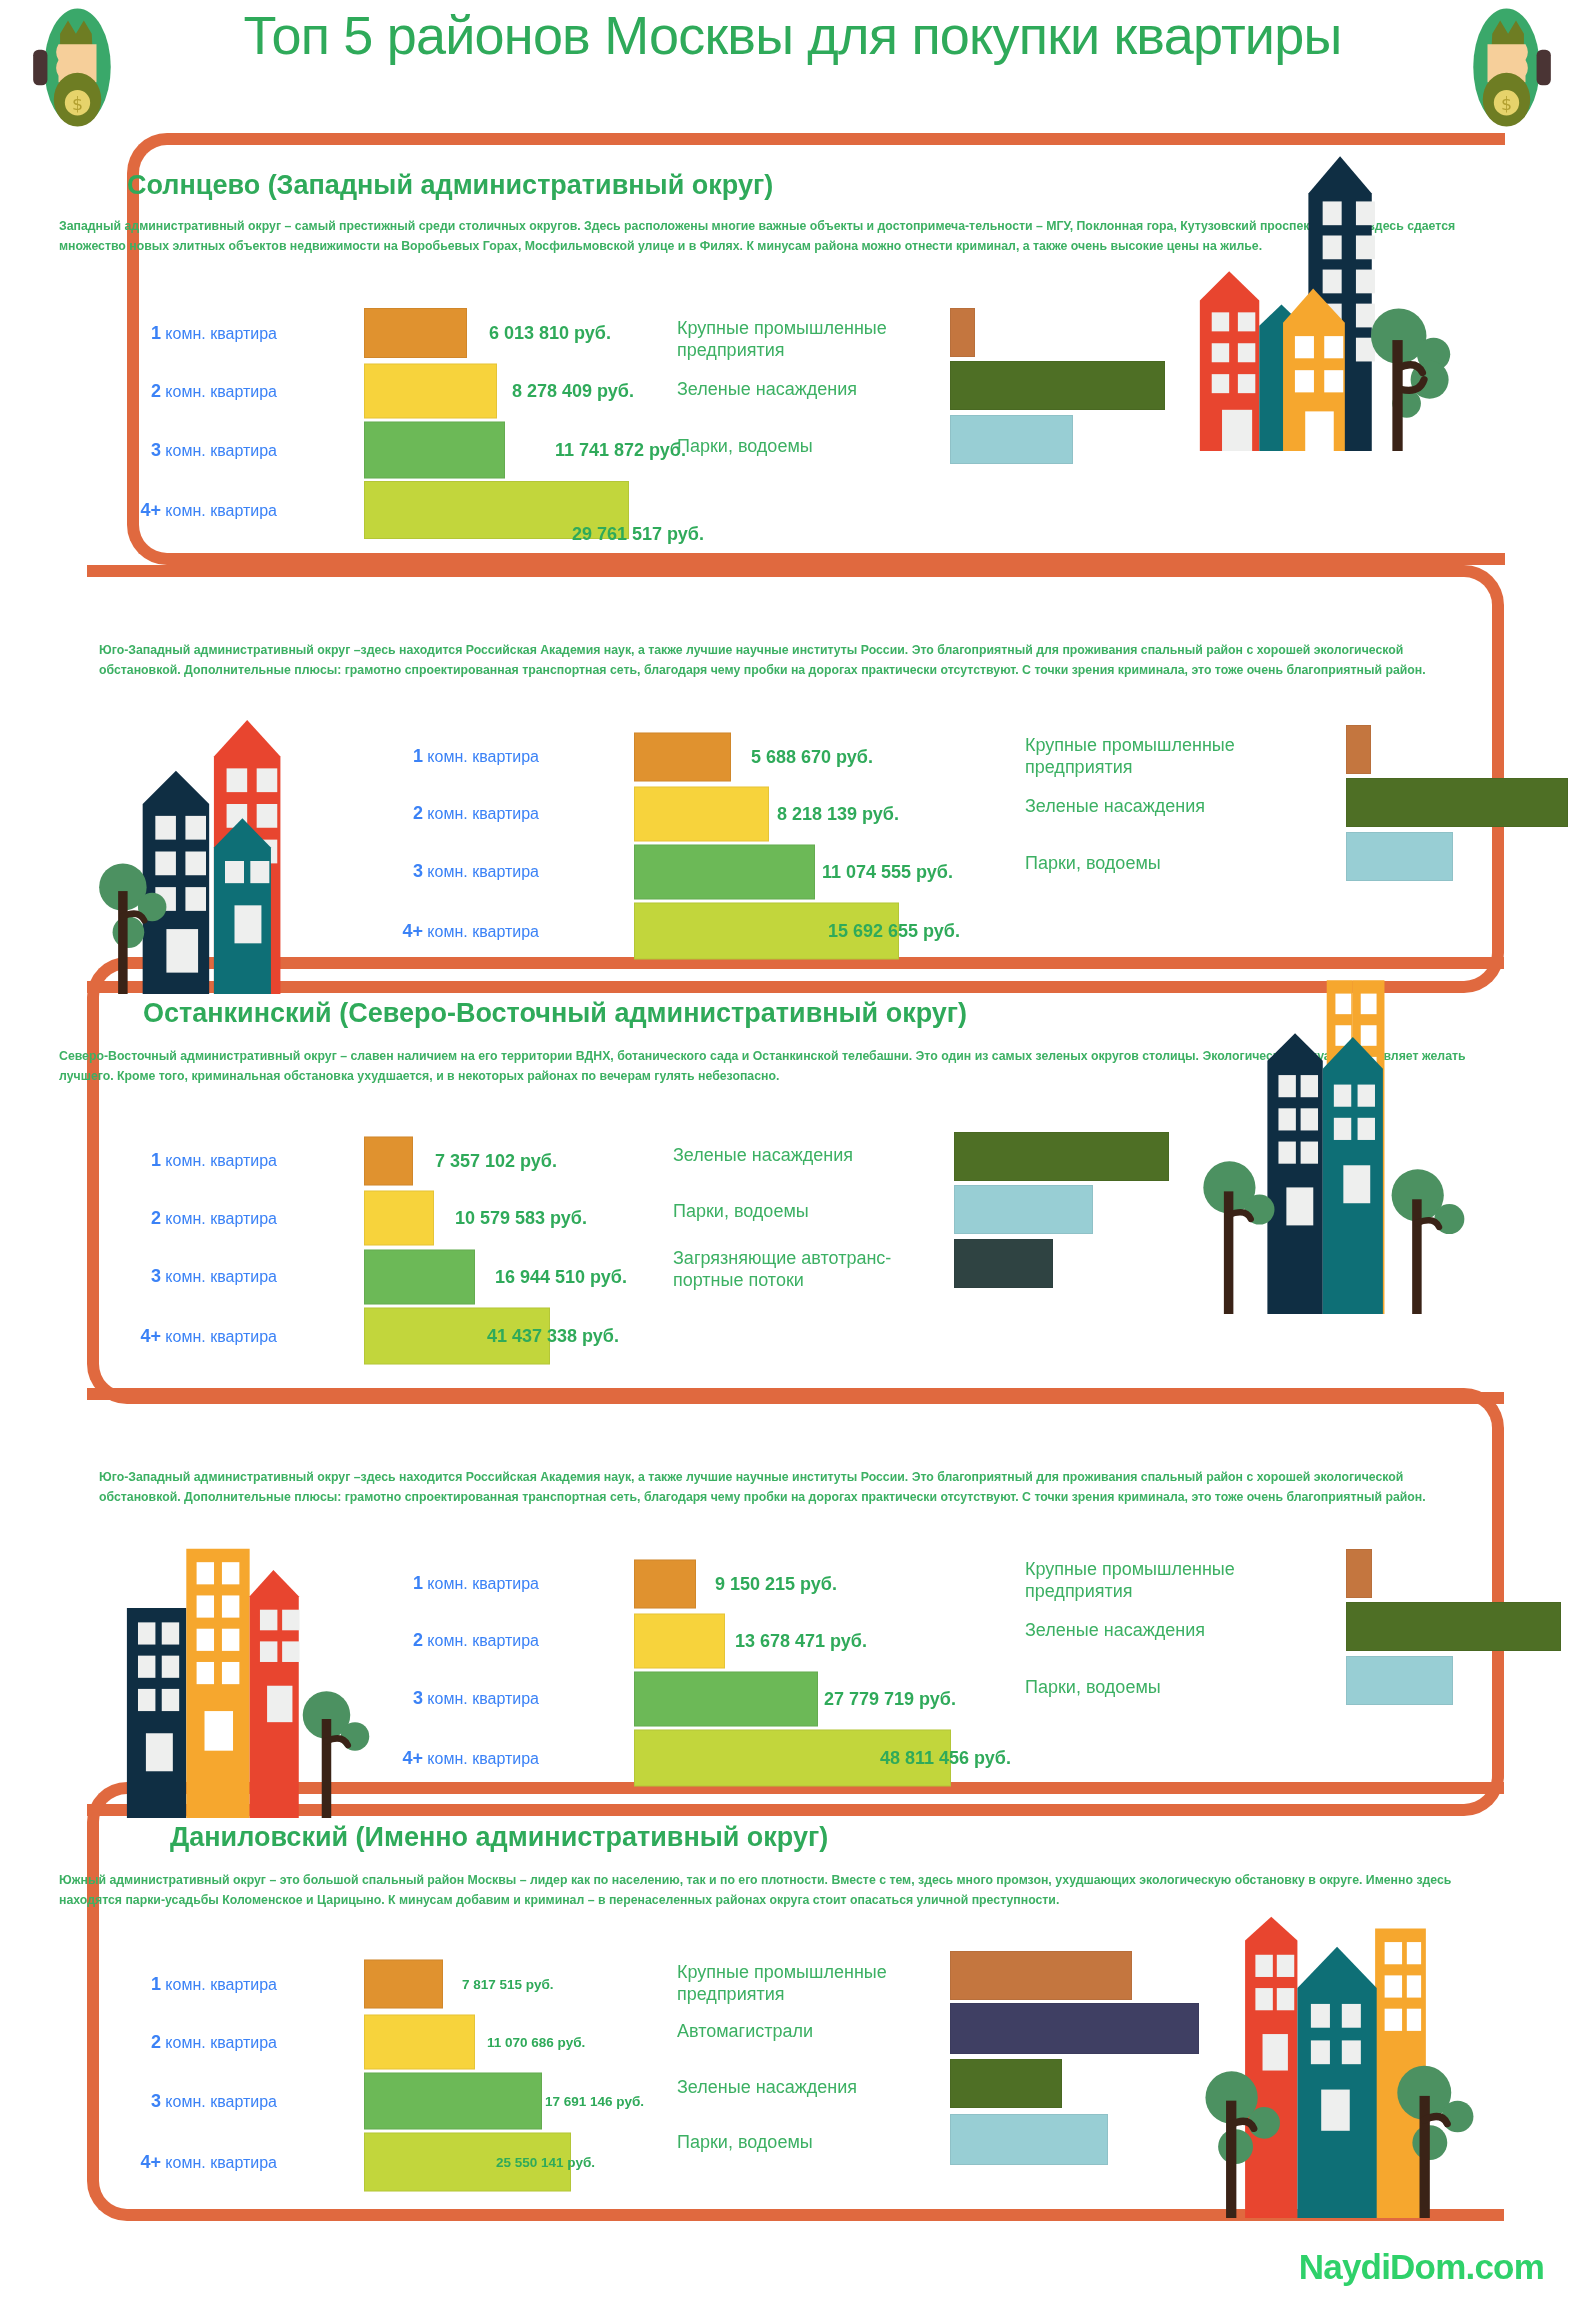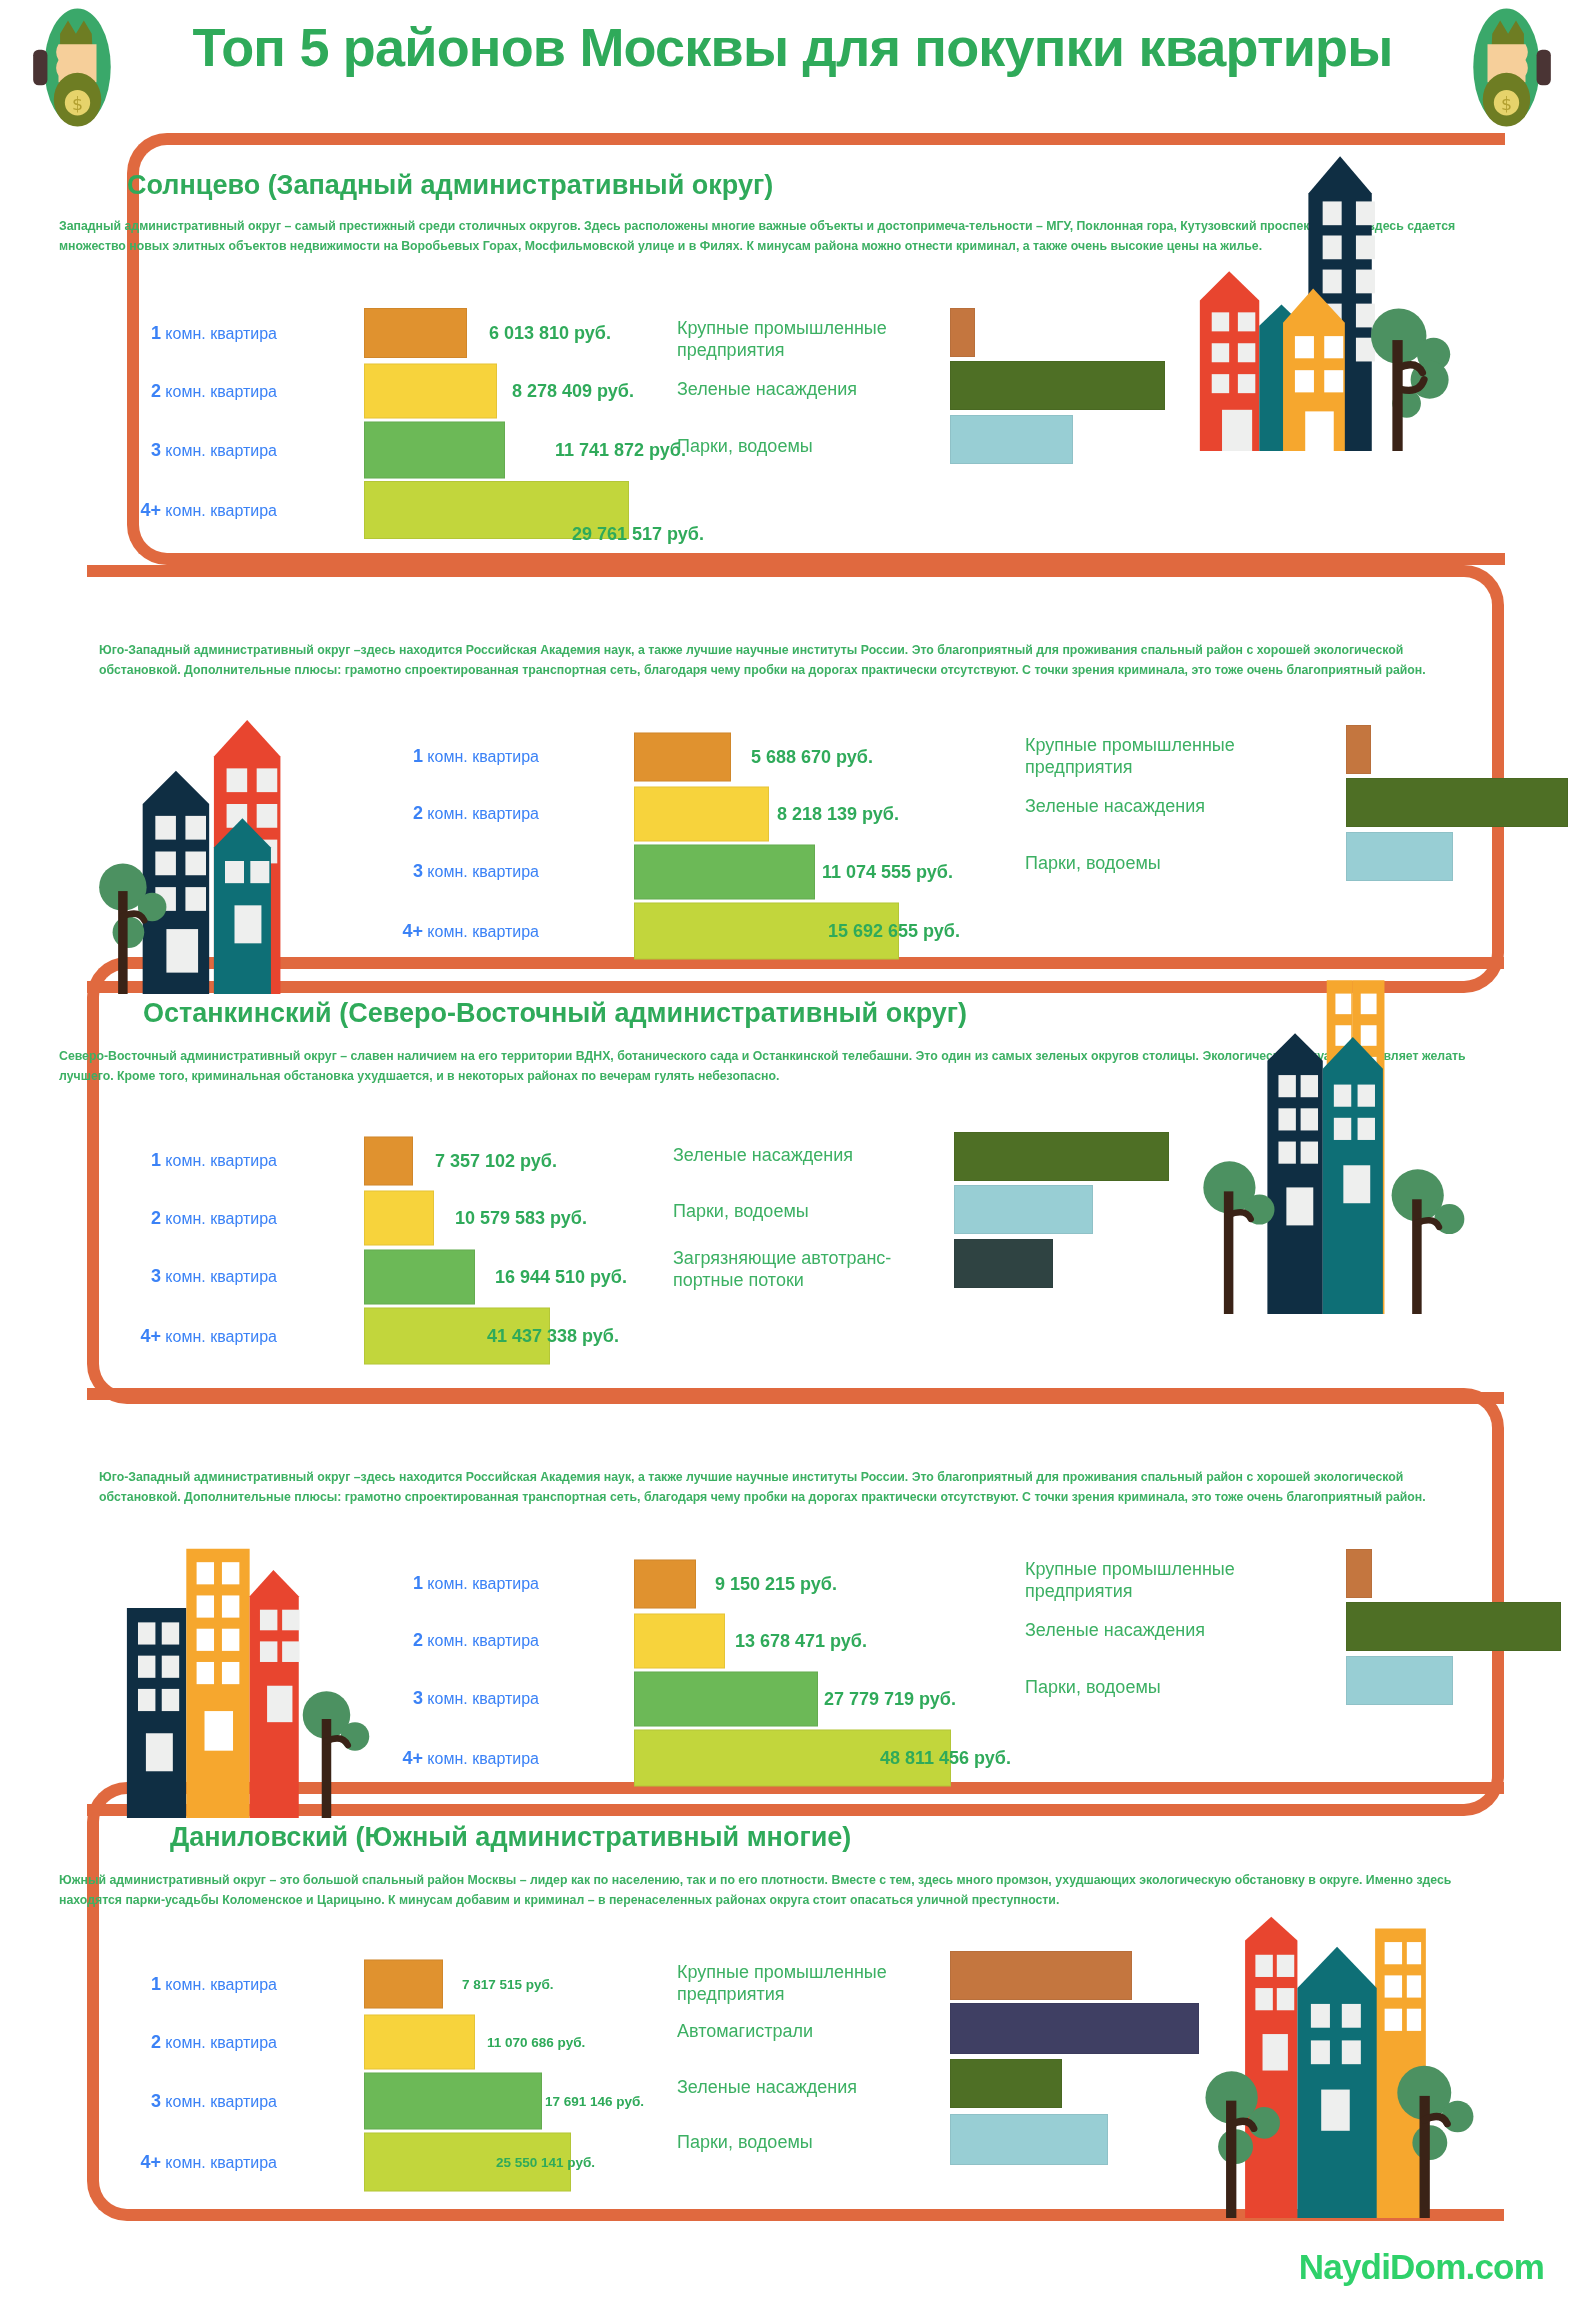--- a/index.html
+++ b/index.html
@@ -6,22 +6,22 @@
   body{
     width:1584px;height:2319px;background:#ffffff;
     font-family:"Liberation Sans", sans-serif;
     position:relative;overflow:hidden;
   }
   .page{position:relative;width:1584px;height:2319px;}
 
   
   .header{position:absolute;left:0;top:0;width:1584px;height:146px;}
   .title{
-    position:absolute;left:143px;top:20px;width:1299px;
-    text-align:center;font-size:54px;font-weight:bold;
+    position:absolute;left:143px;top:8px;width:1299px;
+    text-align:center;font-size:54px;font-weight:normal;
     color:#2faa5a;letter-spacing:-0.8px;line-height:1;
     white-space:nowrap;
   }
   .mascot{position:absolute;top:6.3px;width:95px;height:123px;}
   .mascot.left{left:30px;}
   .mascot.right{right:30px;}
 
   
   .frame{position:absolute;box-sizing:border-box;border:12.7px solid #e0693f;}
   .frame.left-open{border-left:none;}
@@ -486,21 +486,21 @@
           <circle cx="282" cy="245" r="30" fill="#4c9161"></circle>
           <circle cx="318" cy="272" r="18" fill="#4c9161"></circle>
           <rect x="276" y="250" width="12" height="125" fill="#3a2317"></rect>
           <path d="M282 278 q20 -9 27 5" stroke="#3a2317" stroke-width="8" fill="none" stroke-linecap="round"></path>
         </g>
       </svg>
     </div>
   </div>
 
   <div class="section" style="left:0;top:1798px;">
-    <div class="sec-title" style="left:170px;top:24px;">Даниловский (Южный административный многие)</div>
+    <div class="sec-title" style="left:170px;top:24px;">Даниловский (Именно административный округ)</div>
     <div class="sec-desc" style="left:59px;top:73px;width:1417px;">Южный административный округ – это большой спальный район Москвы – лидер как по населению, так и по его плотности. Вместе с тем, здесь много промзон, ухудшающих экологическую обстановку в округе. Именно здесь находятся парки-усадьбы Коломенское и Царицыно. К минусам добавим и криминал – в перенаселенных районах округа стоит опасаться уличной преступности.</div>
 
     <div class="prices" style="left:59px;top:157px;">
       <div class="price-row" style="height:58px;">
         <div class="rlabel" style="width:218px;"><b>1</b><span> комн. квартира</span></div>
         <div class="pbar-wrap" style="width:776px;">
           <div class="pbar" style="left:87px;width:79px;height:49px;background:#e0922f;"></div>
           <div class="pval small" style="left:185px;">7 817 515 руб.</div>
         </div>
       </div>

